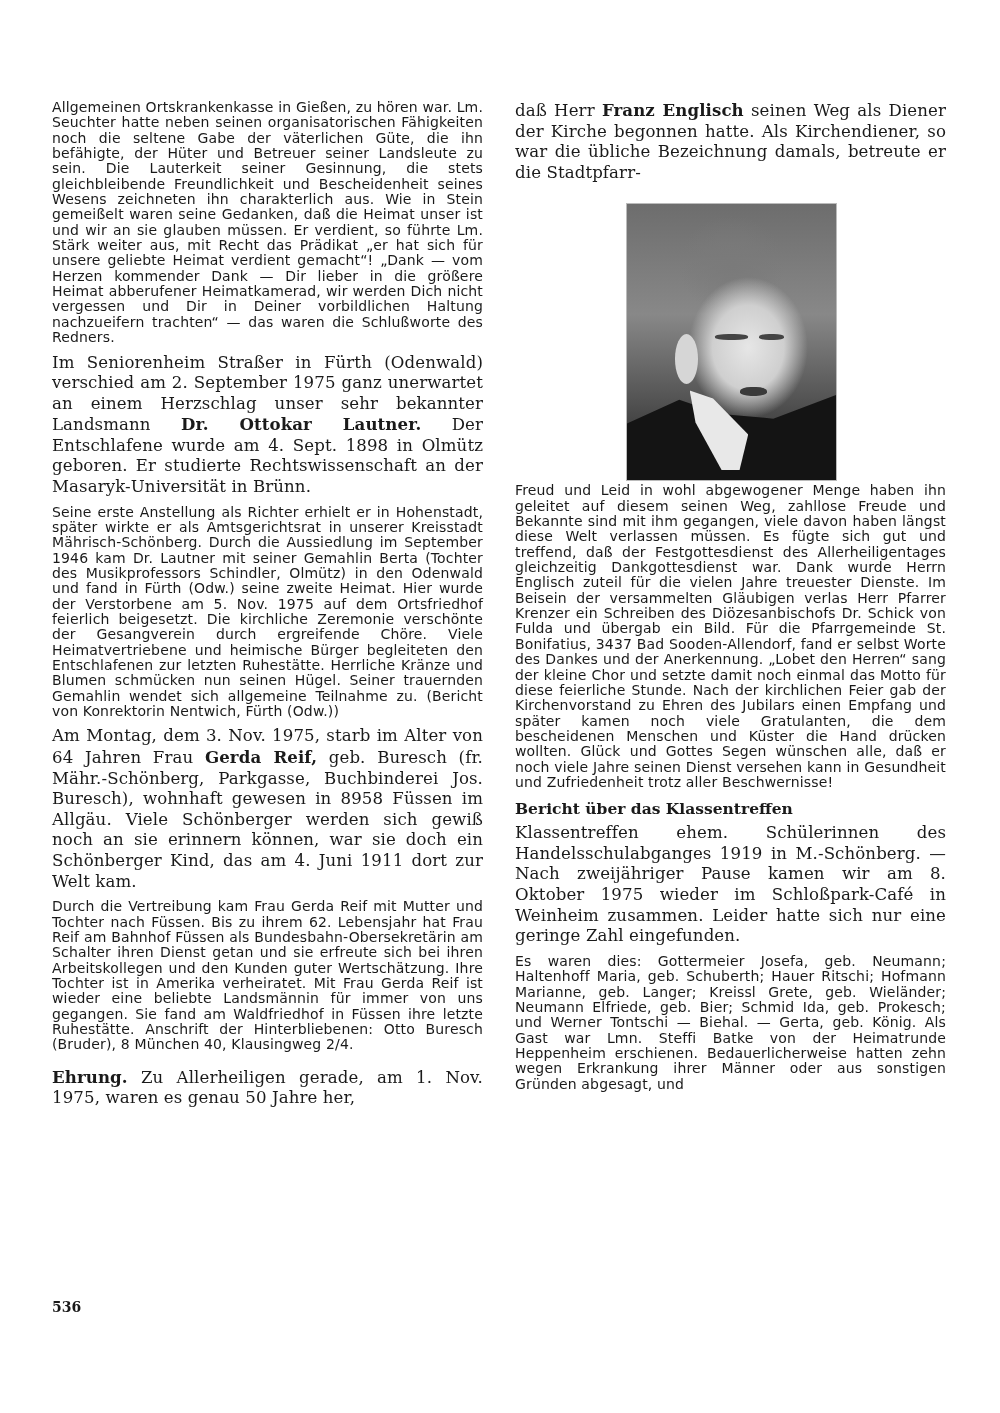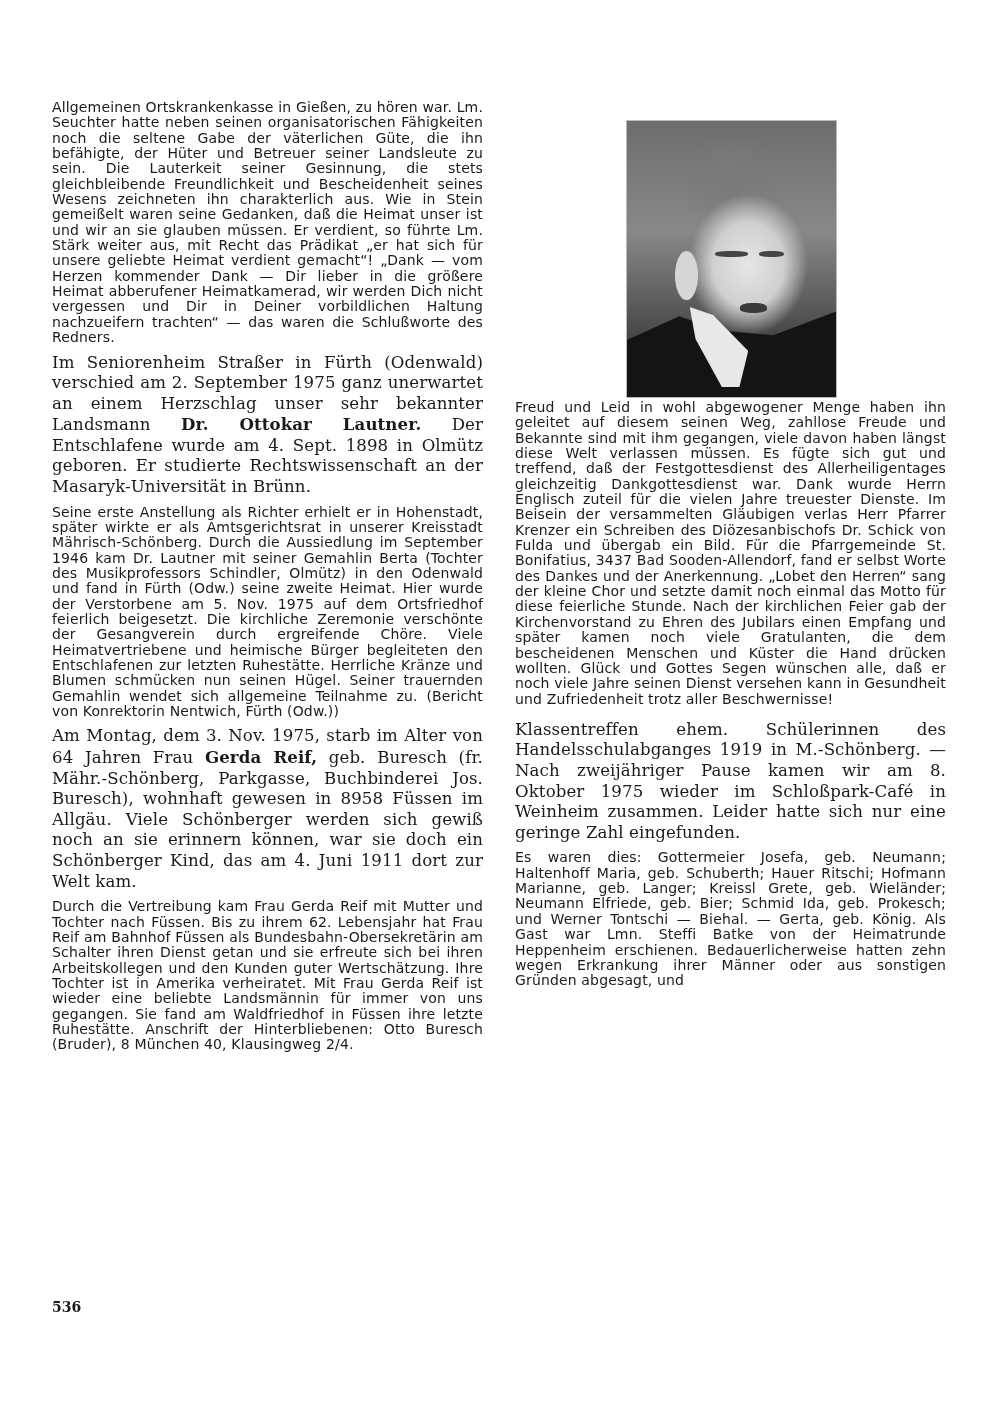--- a/index.html
+++ b/index.html
@@ -80,34 +80,37 @@
   <div class="gap-s"></div>
   <p class="large"><span>Im Seniorenheim Straßer in Fürth (Odenwald) verschied am 2. September 1975 ganz unerwartet an einem Herzschlag unser sehr bekannter Landsmann </span><b>Dr. Ottokar Lautner.</b><span> Der Entschlafene wurde am 4. Sept. 1898 in Olmütz geboren. Er studierte Rechtswissenschaft an der Masaryk-Universität in Brünn.</span></p>
   <div class="gap-s"></div>
   <p class="small">Seine erste Anstellung als Richter erhielt er in Hohenstadt, später wirkte er als Amtsgerichtsrat in unserer Kreisstadt Mährisch-Schönberg. Durch die Aussiedlung im September 1946 kam Dr. Lautner mit seiner Gemahlin Berta (Tochter des Musikprofessors Schindler, Olmütz) in den Odenwald und fand in Fürth (Odw.) seine zweite Heimat. Hier wurde der Verstorbene am 5. Nov. 1975 auf dem Ortsfriedhof feierlich beigesetzt. Die kirchliche Zeremonie verschönte der Gesangverein durch ergreifende Chöre. Viele Heimatvertriebene und heimische Bürger begleiteten den Entschlafenen zur letzten Ruhestätte. Herrliche Kränze und Blumen schmücken nun seinen Hügel. Seiner trauernden Gemahlin wendet sich allgemeine Teilnahme zu. (Bericht von Konrektorin Nentwich, Fürth (Odw.))</p>
   <div class="gap-s"></div>
   <p class="large"><span>Am Montag, dem 3. Nov. 1975, starb im Alter von 64 Jahren Frau </span><b>Gerda Reif,</b><span> geb. Buresch (fr. Mähr.-Schönberg, Parkgasse, Buchbinderei Jos. Buresch), wohnhaft gewesen in 8958 Füssen im Allgäu. Viele Schönberger werden sich gewiß noch an sie erinnern können, war sie doch ein Schönberger Kind, das am 4. Juni 1911 dort zur Welt kam.</span></p>
   <div class="gap-s"></div>
   <p class="small">Durch die Vertreibung kam Frau Gerda Reif mit Mutter und Tochter nach Füssen. Bis zu ihrem 62. Lebensjahr hat Frau Reif am Bahnhof Füssen als Bundesbahn-Obersekretärin am Schalter ihren Dienst getan und sie erfreute sich bei ihren Arbeitskollegen und den Kunden guter Wertschätzung. Ihre Tochter ist in Amerika verheiratet. Mit Frau Gerda Reif ist wieder eine beliebte Landsmännin für immer von uns gegangen. Sie fand am Waldfriedhof in Füssen ihre letzte Ruhestätte. Anschrift der Hinterbliebenen: Otto Buresch (Bruder), 8 München 40, Klausingweg 2/4.</p>
   <div class="gap-m"></div>
   <div style="height:5px"></div>
+  <p class="large"><b>Ehrung.</b><span> Zu Allerheiligen gerade, am 1. Nov. 1975, waren es genau 50 Jahre her,</span></p>
 </div>
 
 <div class="col" id="col-right">
+  <p class="large"><span>daß Herr </span><b>Franz Englisch</b><span> seinen Weg als Diener der Kirche begonnen hatte. Als Kirchendiener, so war die übliche Bezeichnung damals, betreute er die Stadtpfarr-</span></p>
   <div class="photo-wrap">
     <div class="photo" title="Portrait photograph of Franz Englisch">
       <div class="ear"></div>
       <div class="brow1"></div>
       <div class="brow2"></div>
       <div class="mustache"></div>
       <div class="body-shape"></div>
       <div class="collar"></div>
     </div>
   </div>
   <p class="small">Freud und Leid in wohl abgewogener Menge haben ihn geleitet auf diesem seinen Weg, zahllose Freude und Bekannte sind mit ihm gegangen, viele davon haben längst diese Welt verlassen müssen. Es fügte sich gut und treffend, daß der Festgottesdienst des Allerheiligentages gleichzeitig Dankgottesdienst war. Dank wurde Herrn Englisch zuteil für die vielen Jahre treuester Dienste. Im Beisein der versammelten Gläubigen verlas Herr Pfarrer Krenzer ein Schreiben des Diözesanbischofs Dr. Schick von Fulda und übergab ein Bild. Für die Pfarrgemeinde St. Bonifatius, 3437 Bad Sooden-Allendorf, fand er selbst Worte des Dankes und der Anerkennung. „Lobet den Herren“ sang der kleine Chor und setzte damit noch einmal das Motto für diese feierliche Stunde. Nach der kirchlichen Feier gab der Kirchenvorstand zu Ehren des Jubilars einen Empfang und später kamen noch viele Gratulanten, die dem bescheidenen Menschen und Küster die Hand drücken wollten. Glück und Gottes Segen wünschen alle, daß er noch viele Jahre seinen Dienst versehen kann in Gesundheit und Zufriedenheit trotz aller Beschwernisse!</p>
   <div class="gap-m"></div>
+  <h3 class="heading">Bericht über das Klassentreffen</h3>
   <div style="height:4px"></div>
   <p class="large">Klassentreffen ehem. Schülerinnen des Handelsschulabganges 1919 in M.-Schönberg. — Nach zweijähriger Pause kamen wir am 8. Oktober 1975 wieder im Schloßpark-Café in Weinheim zusammen. Leider hatte sich nur eine geringe Zahl eingefunden.</p>
   <div class="gap-s"></div>
   <p class="small">Es waren dies: Gottermeier Josefa, geb. Neumann; Haltenhoff Maria, geb. Schuberth; Hauer Ritschi; Hofmann Marianne, geb. Langer; Kreissl Grete, geb. Wieländer; Neumann Elfriede, geb. Bier; Schmid Ida, geb. Prokesch; und Werner Tontschi — Biehal. — Gerta, geb. König. Als Gast war Lmn. Steffi Batke von der Heimatrunde Heppenheim erschienen. Bedauerlicherweise hatten zehn wegen Erkrankung ihrer Männer oder aus sonstigen Gründen abgesagt, und</p>
 </div>
 
 <div id="page-number">536</div>
 
 </body></html>

